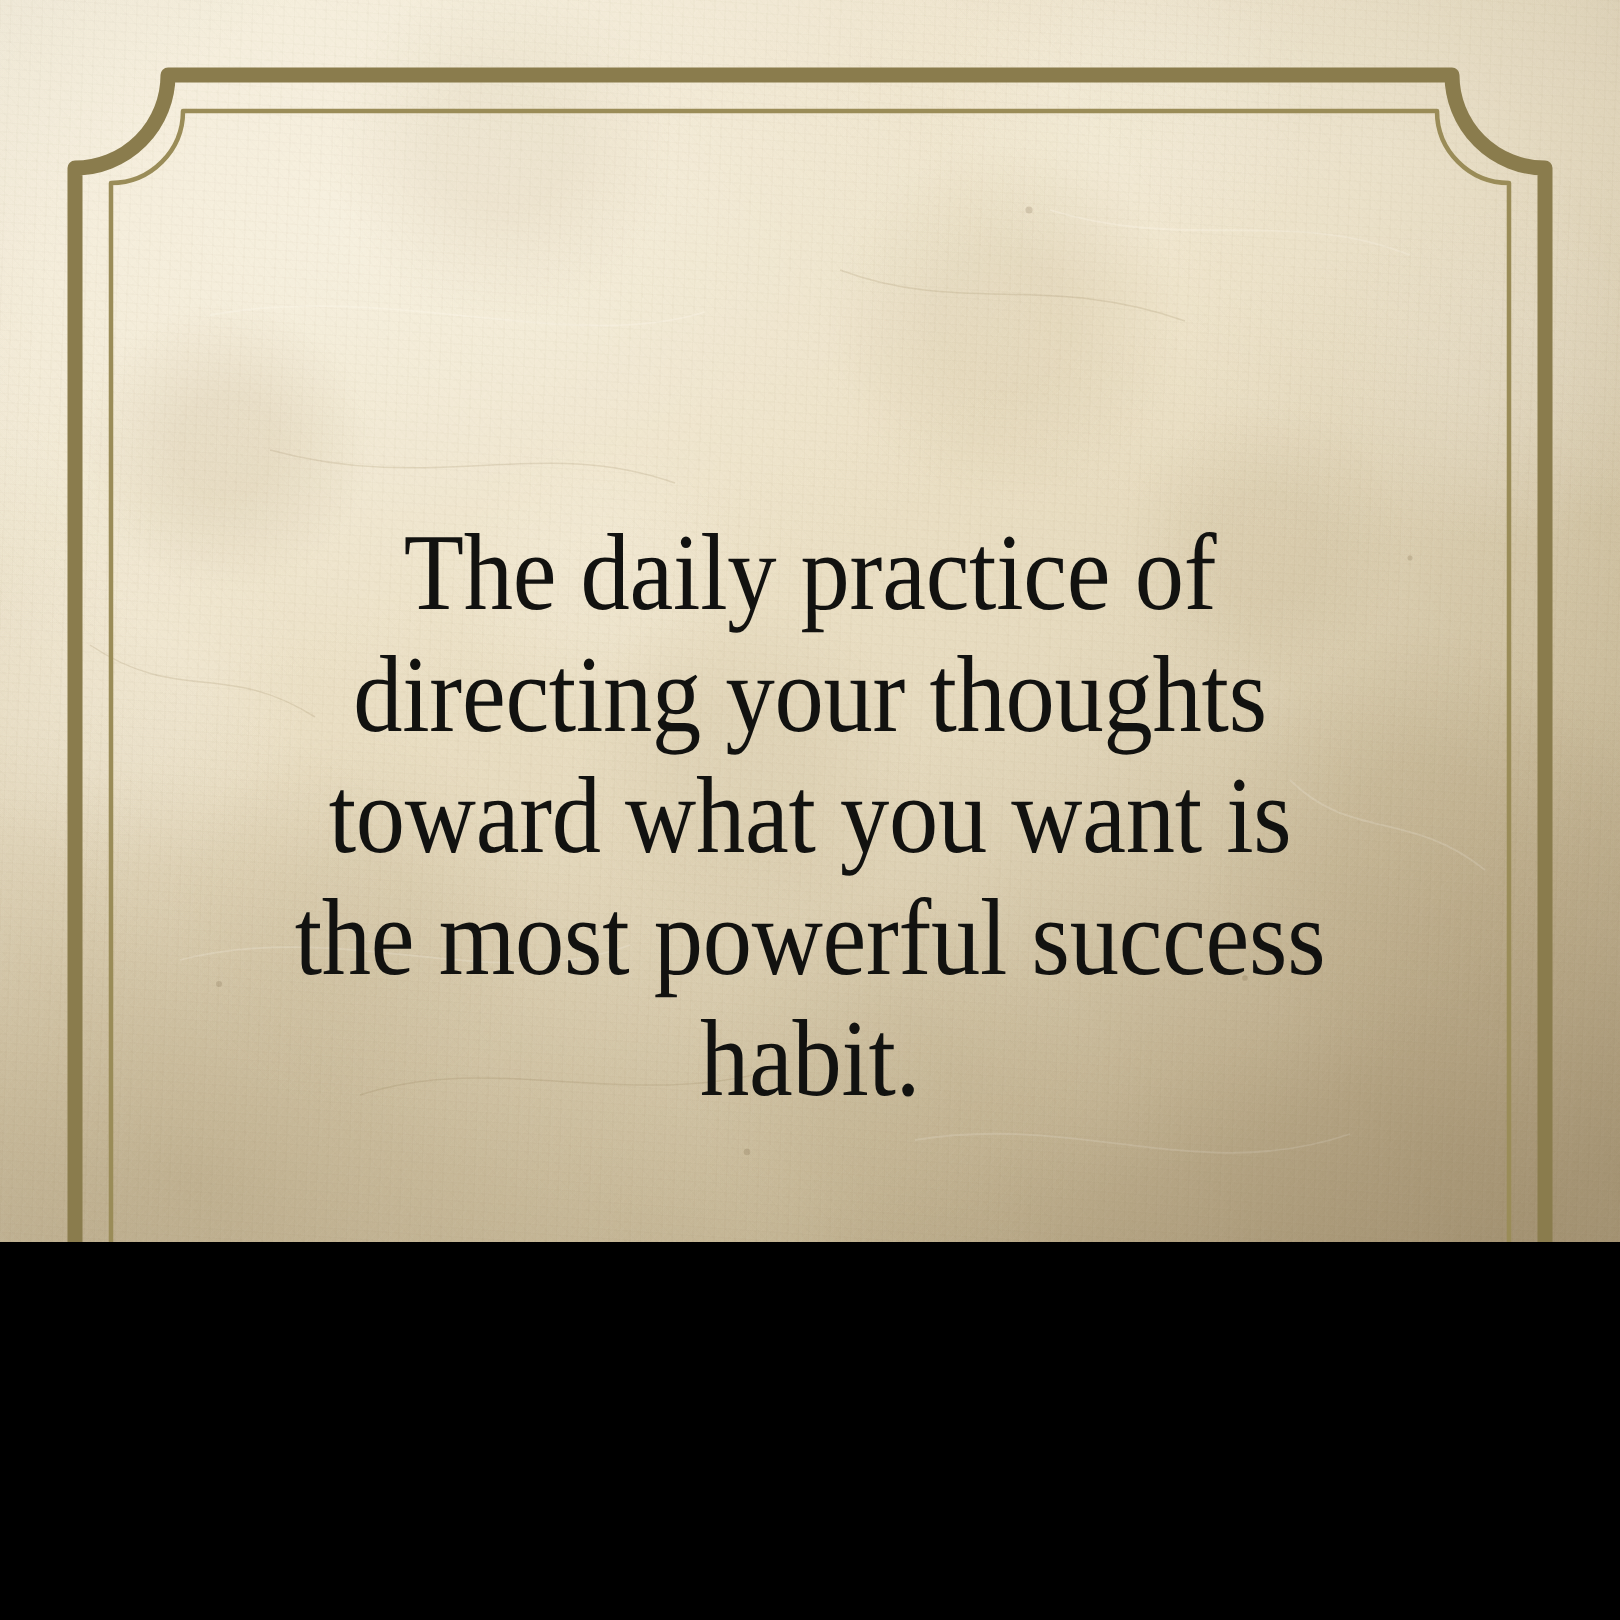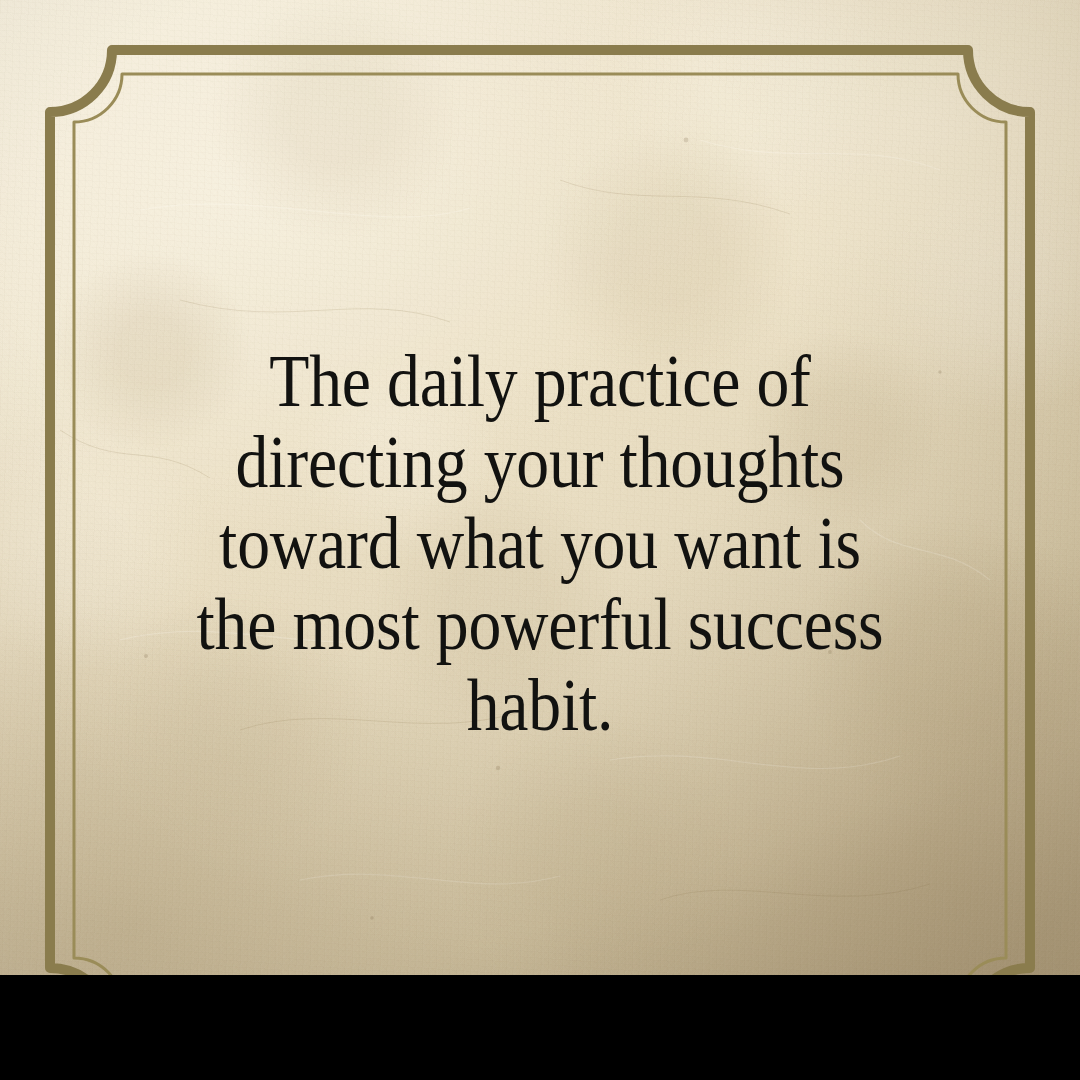--- a/index.html
+++ b/index.html
@@ -4,21 +4,21 @@
 <title>Quote Card</title>
 <style>
   html, body {
     margin: 0;
     padding: 0;
     background: #000;
   }
   #card {
     position: relative;
     width: 1080px;
-    height: 975px;
+    height: 828px;
     overflow: hidden;
     font-family: "Liberation Serif", "DejaVu Serif", serif;
     background-color: #f9a8d4;
   }
 
   
   .bg-base {
     position: absolute;
     inset: 0;
     background:

